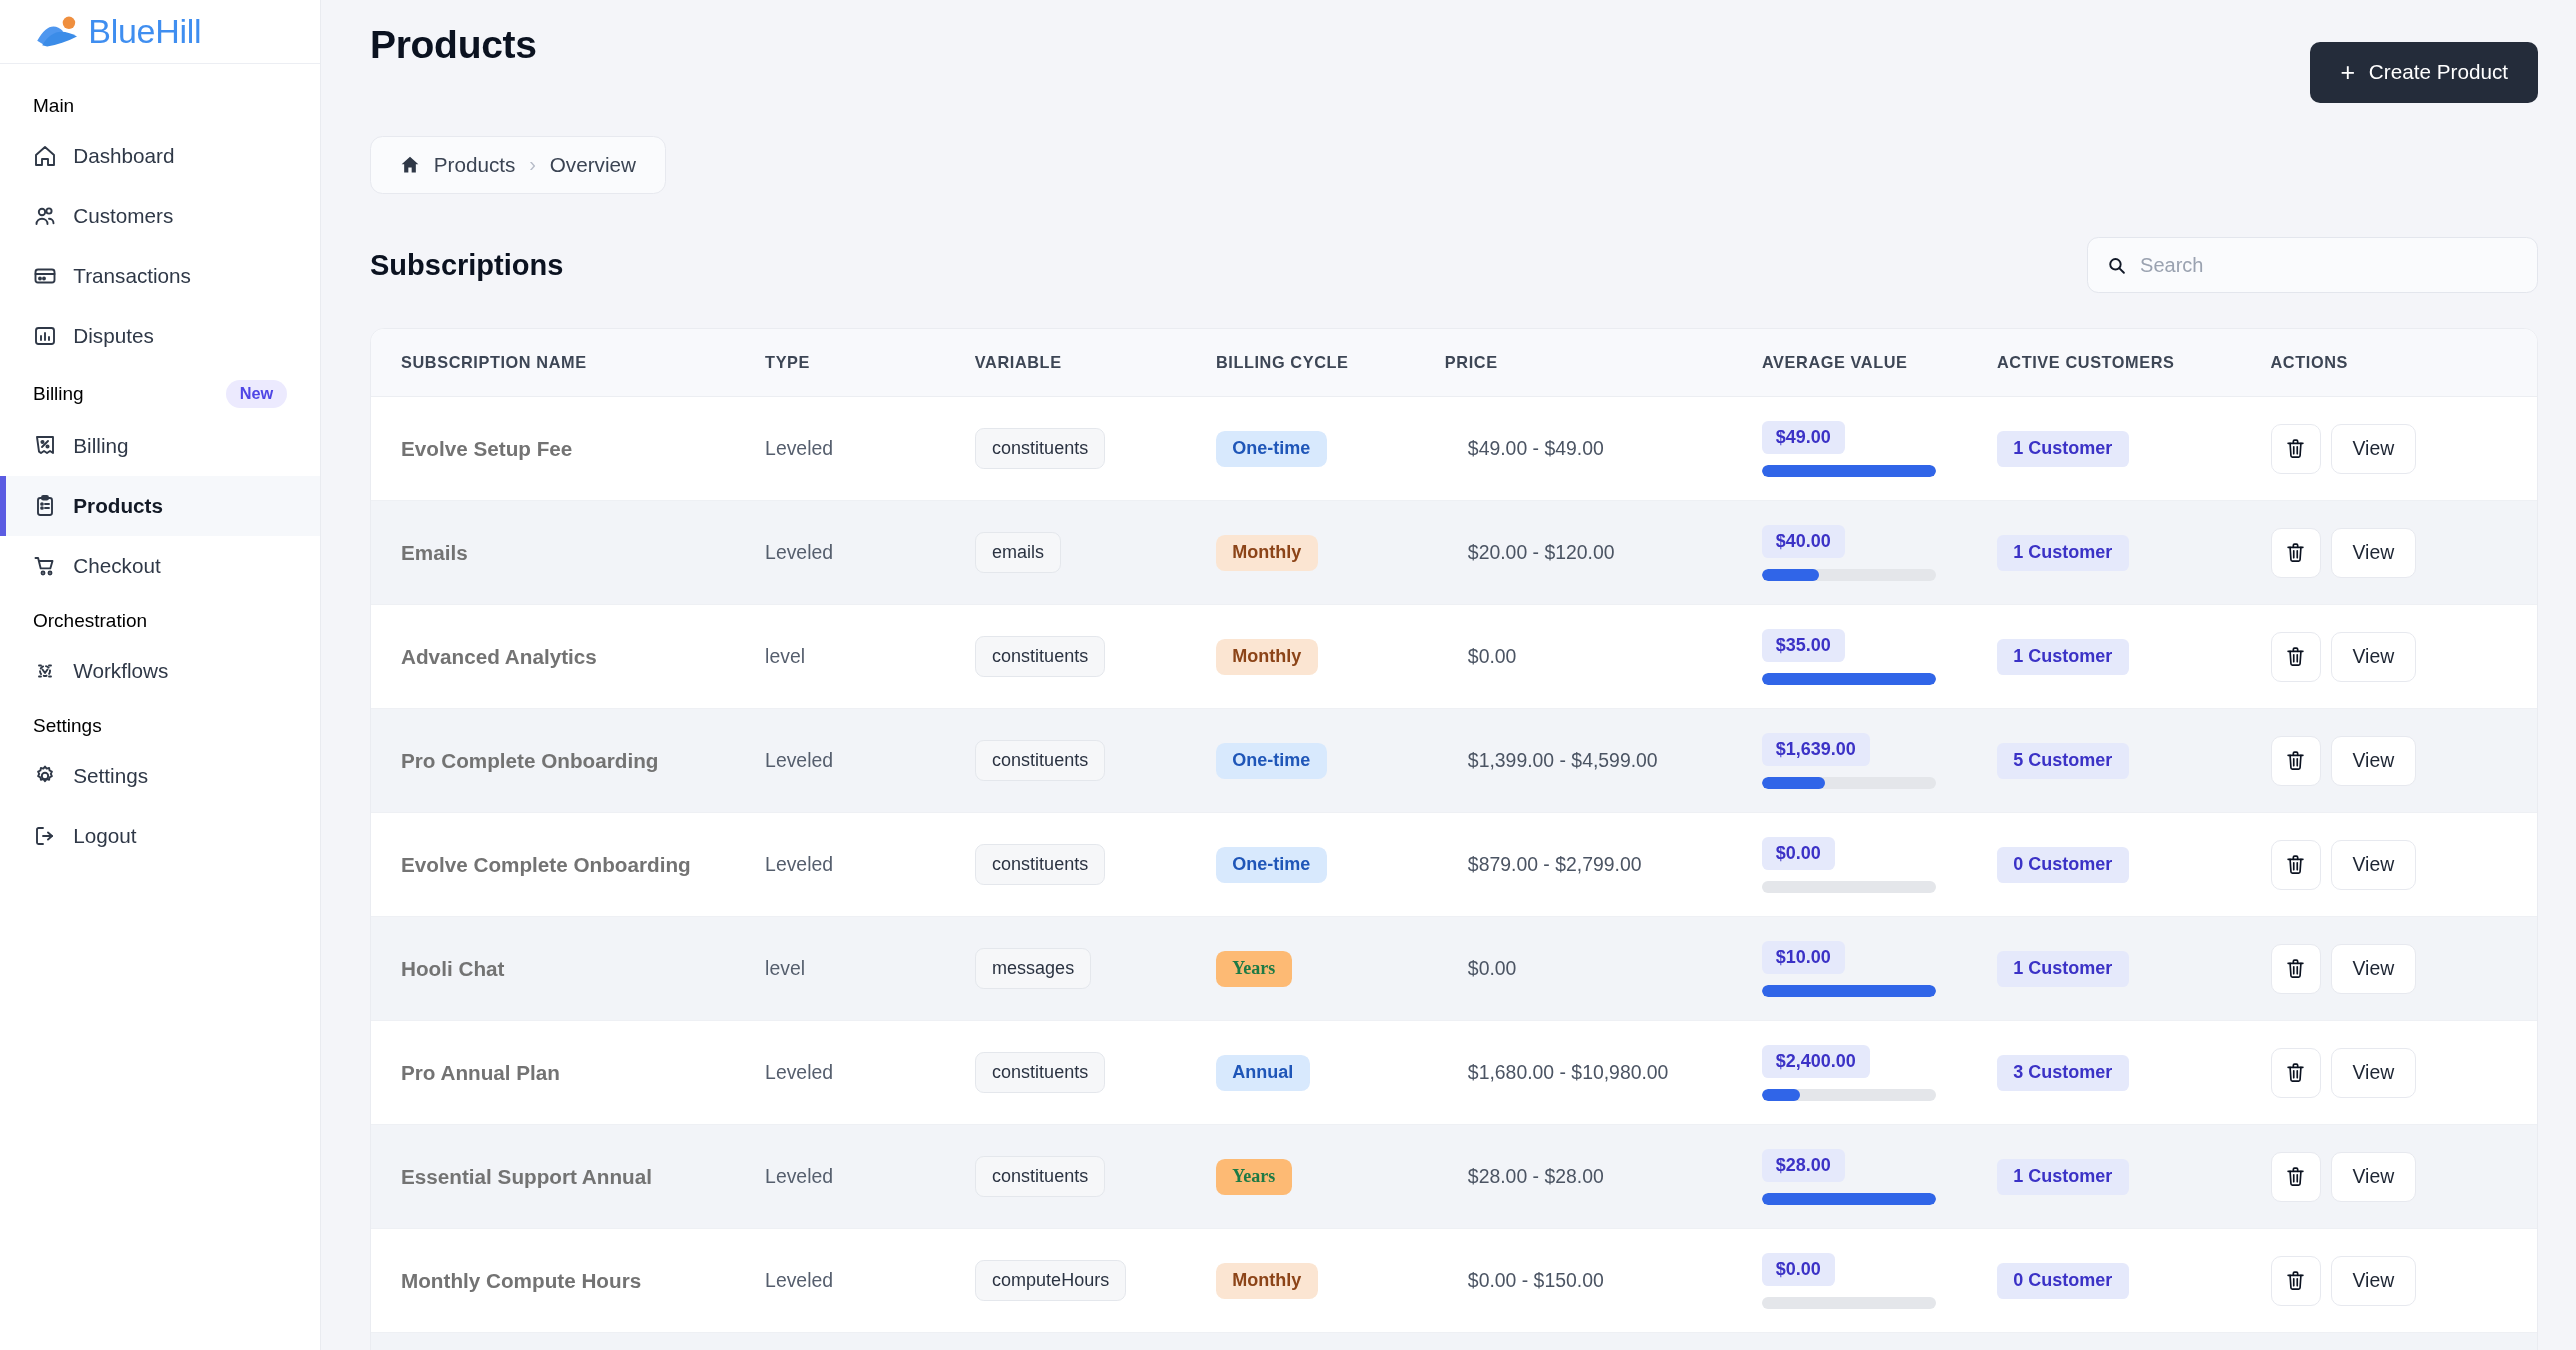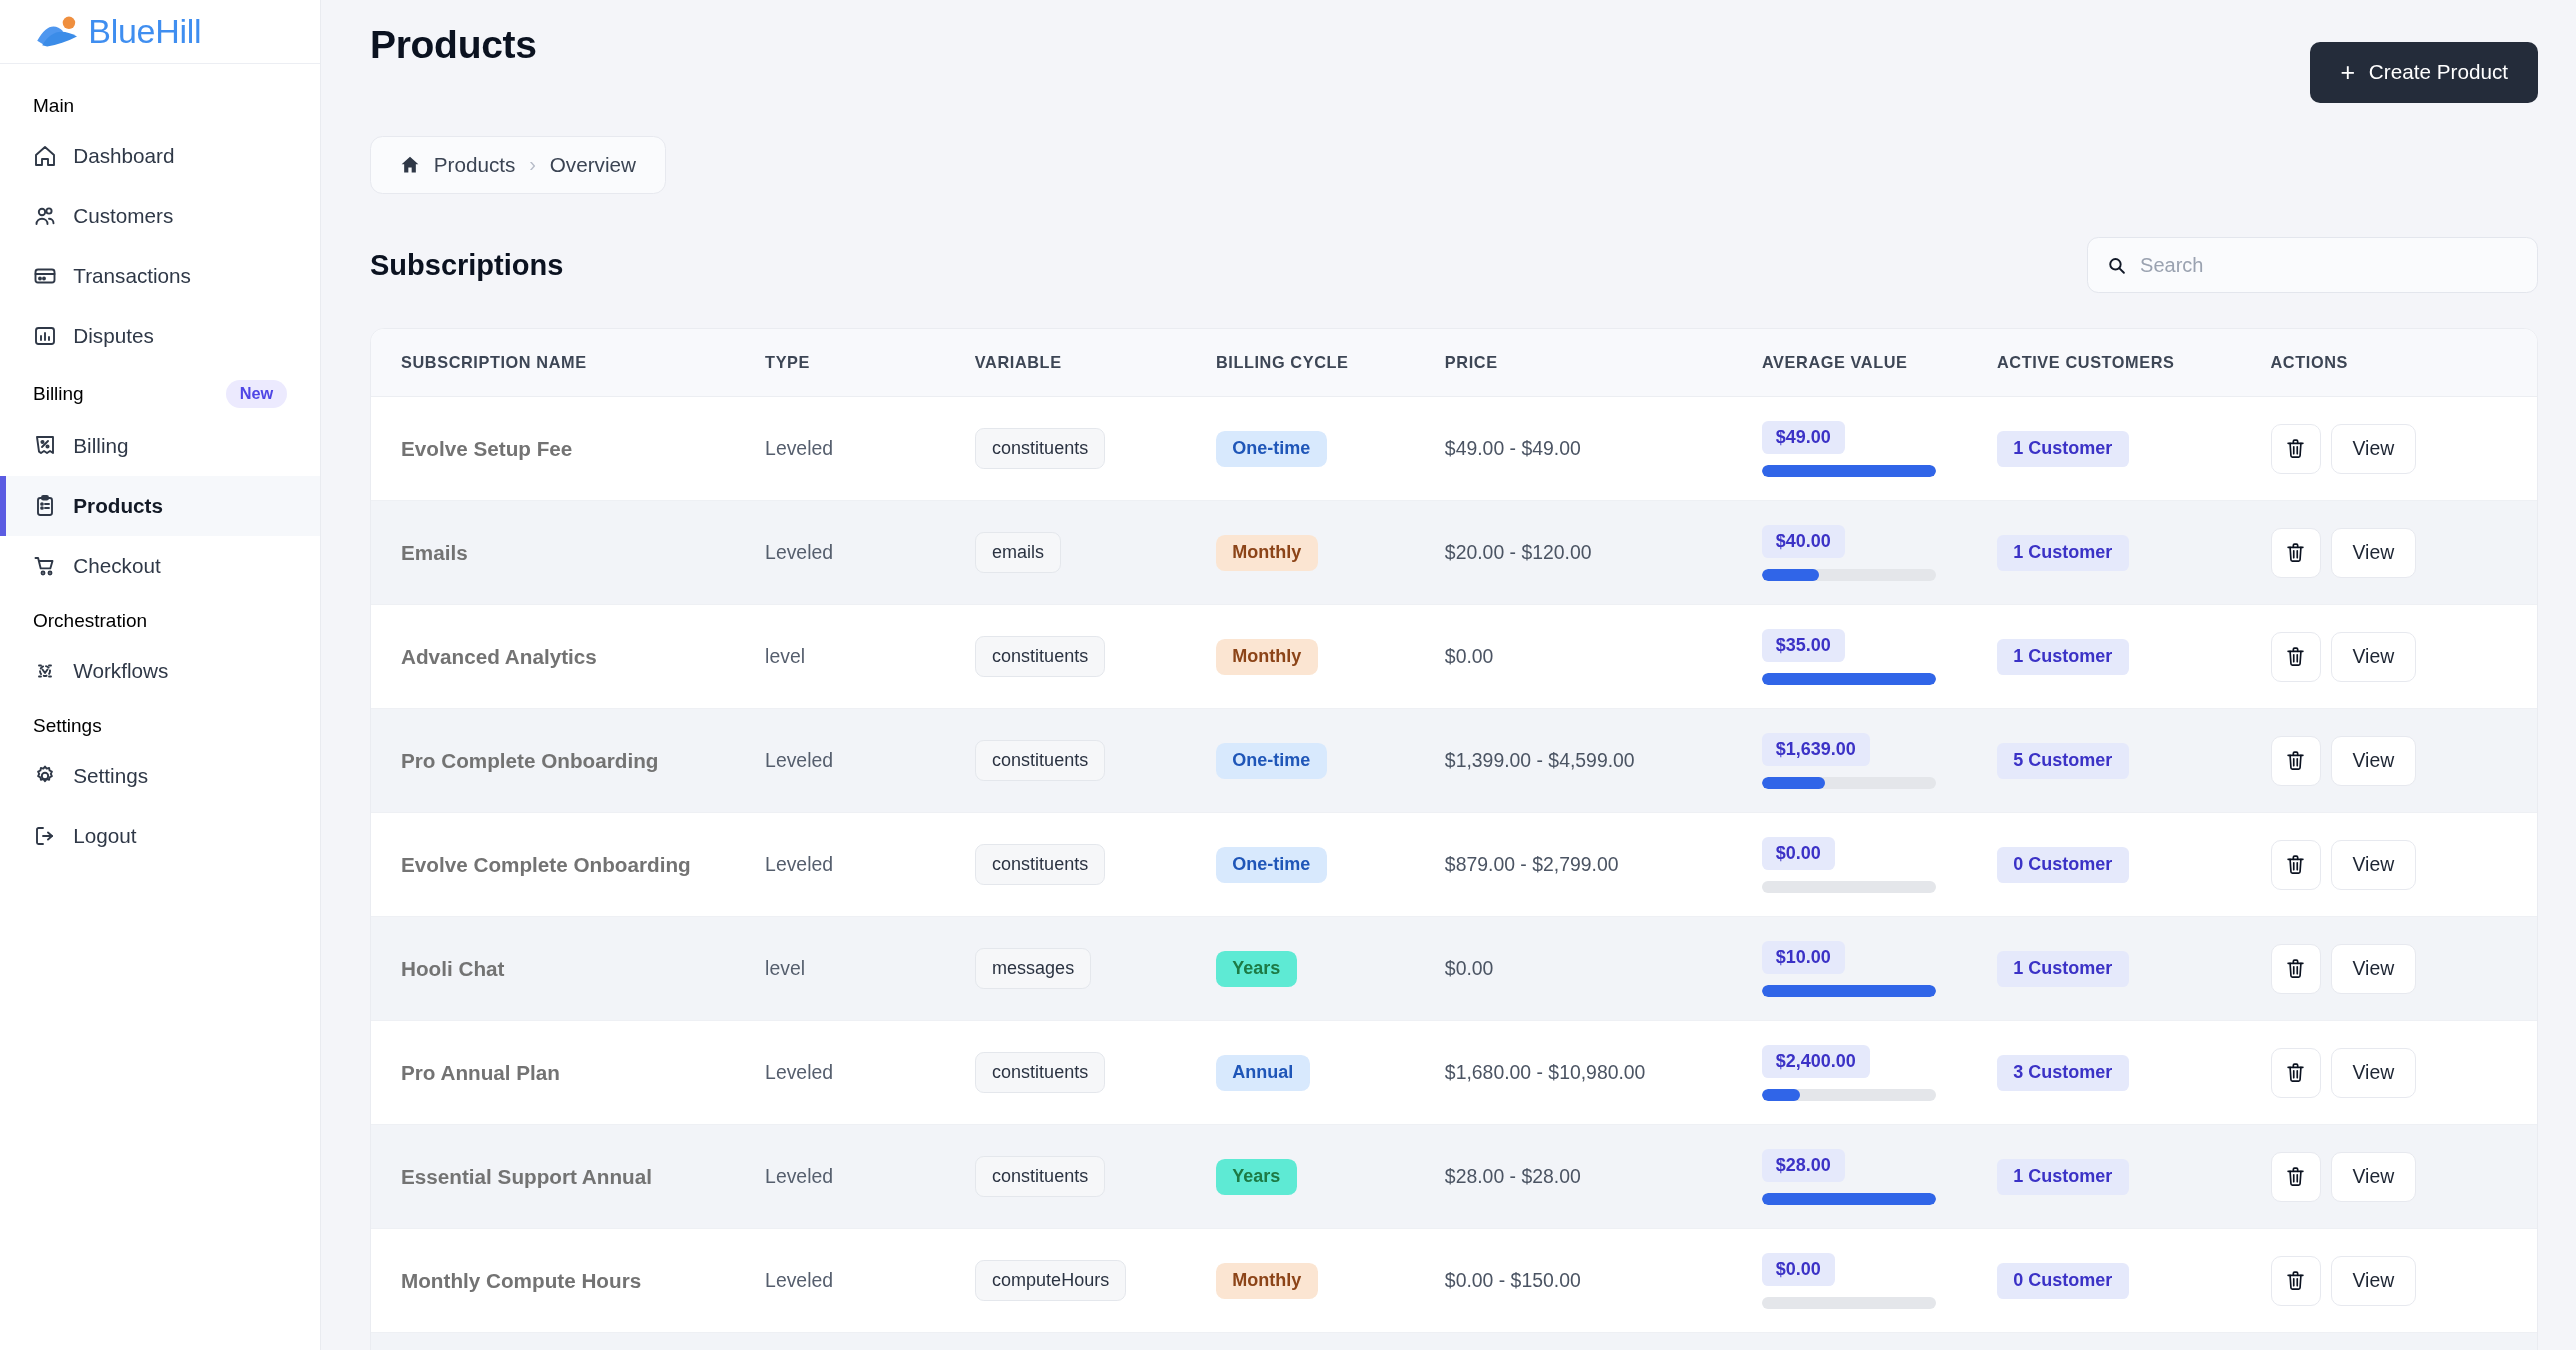--- a/index.html
+++ b/index.html
@@ -131,35 +131,35 @@
   .c-type { width: 207px; }
   .c-var  { width: 238px; }
   .c-cycle{ width: 226px; }
   .c-price{ width: 313px; }
   .c-avg  { width: 232px; }
   .c-cust { width: 270px; }
   .c-act  { width: 263px; }
 
   .sub-name { font-size: 20.7px; font-weight: 700; color: #737373; }
   .sub-type { font-size: 19.4px; color: #555e6d; }
-  .price    { font-size: 19.4px; color: #4b5463; white-space: nowrap; }
+  .price    { font-size: 19.4px; color: #4b5463; white-space: nowrap; margin-left: 23px; }
 
   .chip-var {
     display: inline-block;
     border: 1.3px solid #e4e7ec; background: #f6f7f9;
     border-radius: 8.8px; padding: 8.8px 16.3px;
     font-size: 18px; color: #2b3342; font-weight: 500;
   }
   .pill {
     display: inline-block; border-radius: 8.8px;
     padding: 7.5px 16.3px; font-size: 18px; font-weight: 600;
   }
   .pill.onetime { background: #d8e9fd; color: #1f56b8; }
   .pill.monthly { background: #fbe5d2; color: #8c4418; }
-  .pill.years   { background: #5eead4; color: #1d7a45; }
+  .pill.years   { background: #fdba74; color: #1d7a45; font-family: Liberation Serif, serif; }
   .pill.annual  { background: #d8e9fd; color: #1f56b8; }
 
   .avg-wrap { display: flex; flex-direction: column; gap: 11.3px; width: 175px; }
   .avg-pill {
     align-self: flex-start;
     background: #e5e9fb; color: #3b32c6;
     font-size: 18px; font-weight: 700;
     border-radius: 6.3px; padding: 6.3px 13.8px;
   }
   .bar-track { width: 174px; height: 11.3px; background: #e4e6ea; border-radius: 626px; overflow: hidden; }

